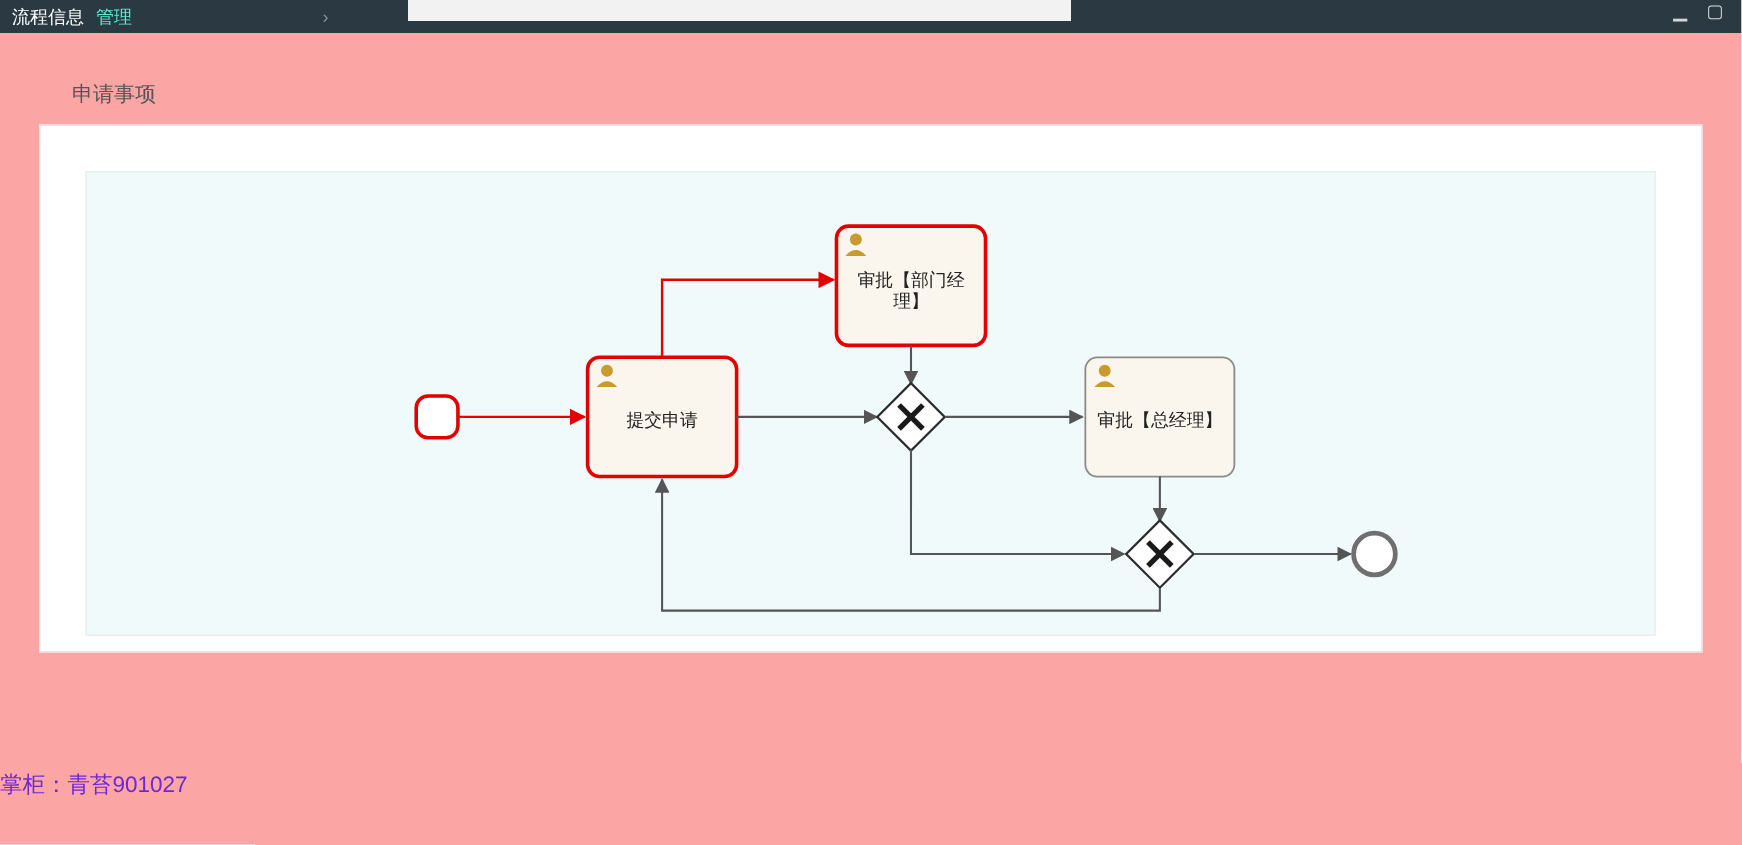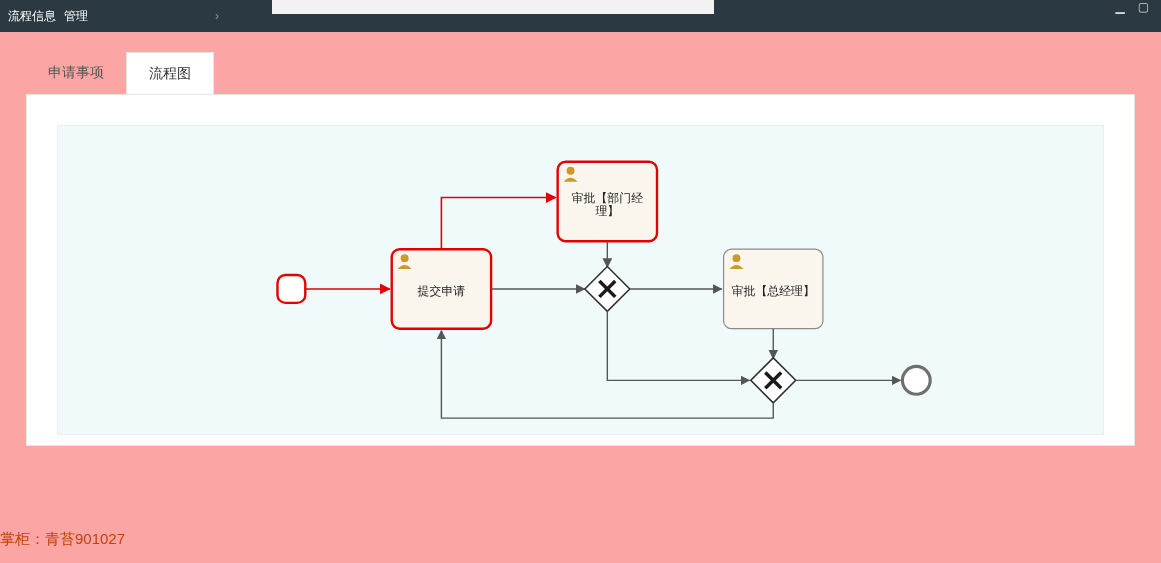--- a/index.html
+++ b/index.html
@@ -6,36 +6,36 @@
   body {
     margin: 0;
     font-family: "Microsoft YaHei", "PingFang SC", sans-serif;
     background: #f5f5f5;
     width: 1161px;
     height: 563px;
     overflow: hidden;
     position: relative;
   }
   .topbar {
-    height: 32px;
+    height: 22px;
     background: #2b3a42;
     color: #d0d0d0;
     font-size: 12px;
     display: flex;
     align-items: center;
     padding: 0 8px;
     position: relative;
   }
   .topbar .title {
     color: #ffffff;
     font-size: 12px;
   }
   .topbar .subtitle {
     margin-left: 8px;
-    color: #ffffff;
+    color: #5eead4;
   }
   .topbar .arrow {
     position: absolute;
     left: 215px;
     color: #8e969c;
     font-size: 12px;
   }
   .topbar .right-icons {
     position: absolute;
     right: 12px;
@@ -146,44 +146,42 @@
     color: #d6991a;
     padding: 22px 0 10px 0;
     border-top: 1px solid #eeeeee;
     margin-top: 0;
   }
   .watermark {
     position: absolute;
     left: 0;
     top: 514px;
     font-size: 15px;
-    color: #c2410c;
+    color: #6d28d9;
     font-family: "SimSun","Microsoft YaHei",sans-serif;
-    margin-top: 16px;
   }
 </style>
 </head>
 <body>
 
 <div class="topbar">
   <span class="title">流程信息</span>
   <span class="subtitle">管理</span>
   <span class="arrow">›</span>
   <div class="hidden-area"></div>
   <div class="right-icons">
     <span style="letter-spacing:-1px">▁</span>
     <span>▢</span>
   </div>
 </div>
 
 <div class="content">
 
   <div class="tabs">
     <div class="tab">申请事项</div>
-    <div class="tab active">流程图</div>
   </div>
 
   <div class="panel">
     <div class="diagram-area">
       <svg class="diagram-svg" viewBox="0 0 1040 310">
         <defs>
           <marker id="arr-black" viewBox="0 0 10 10" refX="9" refY="5" markerWidth="7" markerHeight="7" orient="auto">
             <path d="M0,0 L10,5 L0,10 z" fill="#555"></path>
           </marker>
           <marker id="arr-red" viewBox="0 0 10 10" refX="9" refY="5" markerWidth="7" markerHeight="7" orient="auto">

